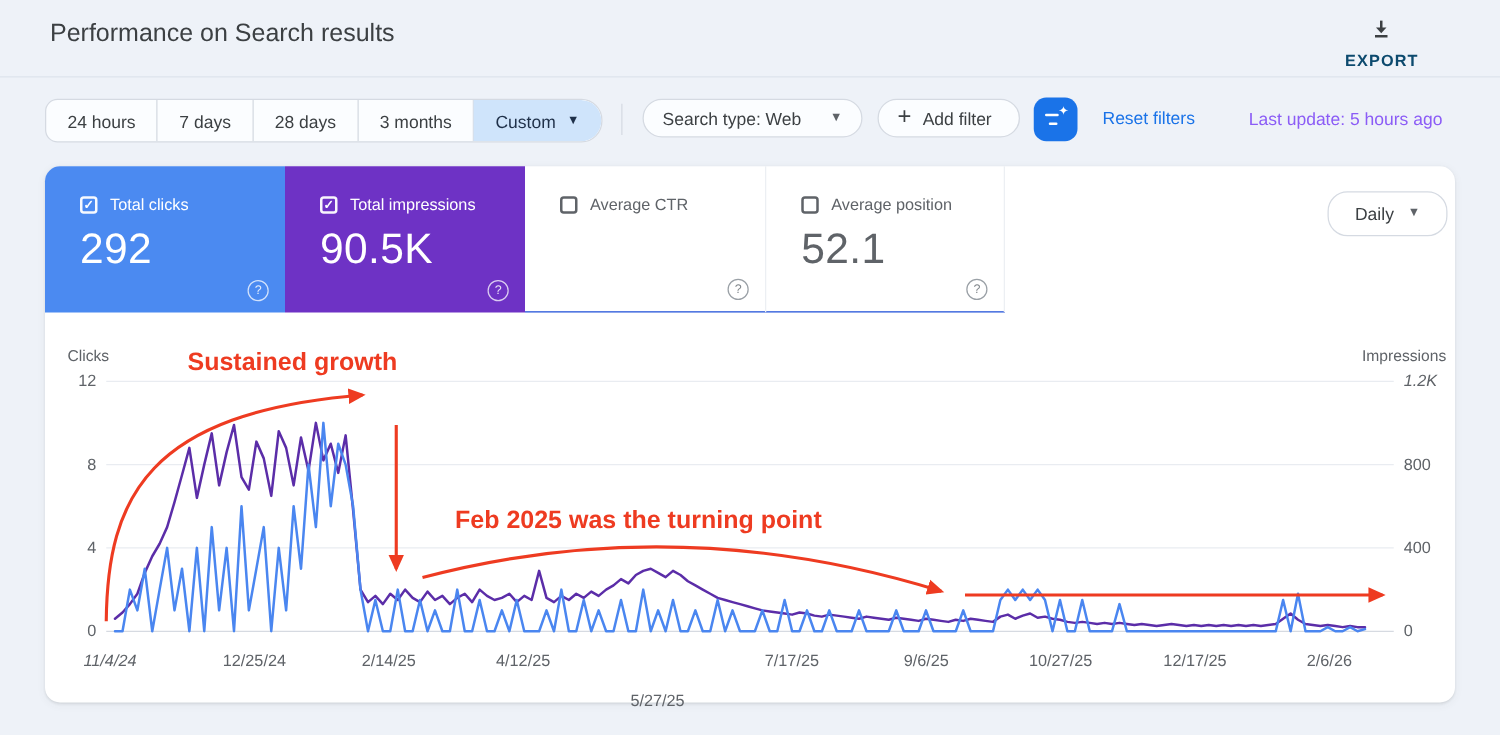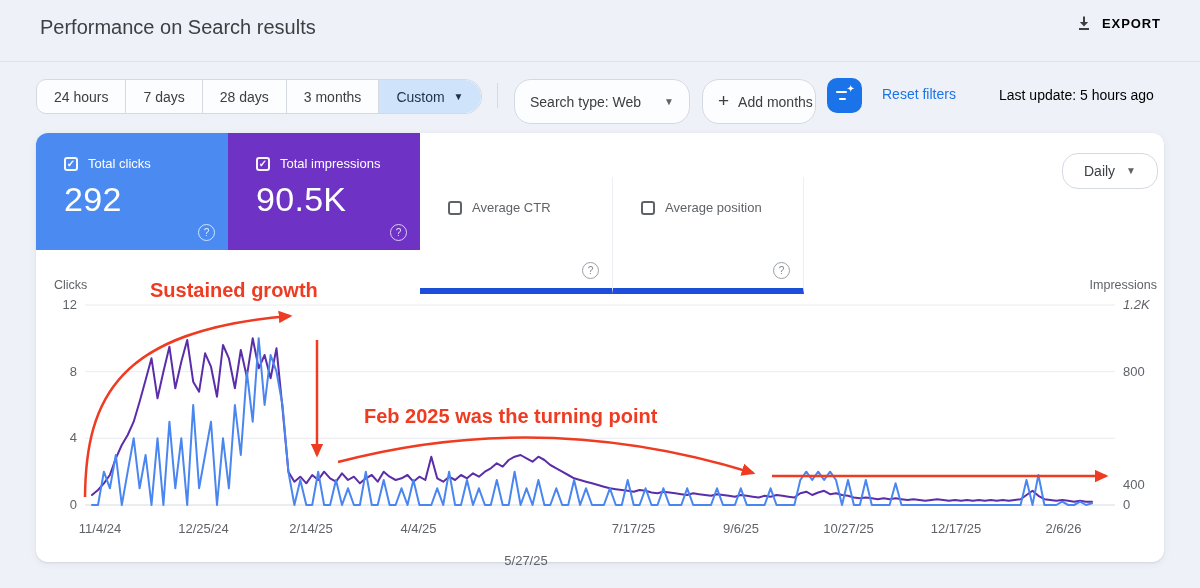--- a/index.html
+++ b/index.html
@@ -5,57 +5,57 @@
   html,body{margin:0;padding:0;}
   body{
     width:1200px;height:588px;position:relative;overflow:hidden;
     background:#eef2f8;
     font-family:"Liberation Sans",sans-serif;
     color:#202124;
   }
   
   .page-title{position:absolute;left:40px;top:16px;font-size:20px;color:#3c4043;}
   .export-btn{position:absolute;left:1076px;top:15px;display:flex;align-items:center;gap:10px;
-    color:#000000;font-size:13px;font-weight:700;letter-spacing:.9px;cursor:pointer;}
+    color:#0c4a6e;font-size:13px;font-weight:700;letter-spacing:.9px;cursor:pointer;flex-direction:column;}
   .hdr-divider{position:absolute;left:0;right:0;top:61px;height:1px;background:#dde3ec;}
 
   
   .tab-group{position:absolute;left:36px;top:79px;height:33px;display:flex;align-items:stretch;
     background:#fbfdff;border:1px solid #d5dae2;border-radius:10px 17px 17px 10px;overflow:hidden;}
   .tab{display:flex;align-items:center;padding:0 17px;font-size:14px;color:#3c4043;cursor:pointer;
     border-left:1px solid #d5dae2;white-space:nowrap;}
   .tab:first-child{border-left:none;}
   .tab.active{background:#cfe4fb;color:#1f3049;font-weight:500;gap:9px;border-radius:0 16px 16px 0;}
   .caret{font-size:10px;color:#5f6368;line-height:1;}
   .tab.active .caret{color:#1f3049;}
   .vsep{position:absolute;left:497px;top:83px;width:1px;height:25px;background:#d5dae2;}
-  .pill{position:absolute;top:79px;height:45px;box-sizing:border-box;display:flex;align-items:center;
+  .pill{position:absolute;top:79px;height:31px;box-sizing:border-box;display:flex;align-items:center;
     border:1px solid #d5dae2;border-radius:17px;background:#fbfdff;font-size:14px;color:#3c4043;
     padding:0 15px;gap:9px;cursor:pointer;white-space:nowrap;}
   .pill-search{left:514px;width:176px;justify-content:space-between;}
   .pill-add{left:702px;width:114px;}
   .plus-glyph{font-size:19px;font-weight:400;color:#3c4043;line-height:1;margin-top:-2px;}
   .ai-btn{position:absolute;left:827px;top:78px;width:35px;height:35px;border-radius:10px;
     background:#1a73e8;cursor:pointer;}
   .ai-icon{position:absolute;left:9px;top:10px;width:18px;height:16px;}
   .ai-icon .b1{position:absolute;left:0;top:3px;width:11px;height:2.4px;background:#fff;border-radius:2px;}
   .ai-icon .b2{position:absolute;left:3px;top:10px;width:7px;height:2.4px;background:#fff;border-radius:2px;}
   .ai-icon .spark{position:absolute;right:-1px;top:-5px;color:#fff;font-size:10px;}
   .reset-link{position:absolute;left:882px;top:86px;font-size:14px;font-weight:500;color:#1a73e8;cursor:pointer;}
-  .last-update{position:absolute;left:999px;top:87px;font-size:14px;color:#000000;}
+  .last-update{position:absolute;left:999px;top:87px;font-size:14px;color:#8b5cf6;}
 
   
   .main-card{position:absolute;left:36px;top:133px;width:1128px;height:429px;background:#fff;
     border-radius:12px;box-shadow:0 1px 2px rgba(60,64,67,.12),0 2px 8px rgba(60,64,67,.06);}
   .metric{position:absolute;top:0;width:192px;height:117px;box-sizing:border-box;cursor:pointer;}
   .metric .inner{padding:23px 0 0 28px;}
   .m-head{display:flex;align-items:center;gap:10px;font-size:13px;}
   .m-value{margin-top:9px;font-size:34px;letter-spacing:.3px;}
   .metric.sel{color:#fff;}
-  .metric.unsel{color:#5f6368;border-bottom:6px solid #1d4ed8;margin-top:44px;}
+  .metric.unsel{color:#5f6368;border-bottom:1px solid #1d4ed8;}
   .metric.m0{left:0;border-radius:12px 0 0 0;}
   .metric.m1{left:192px;}
   .metric.m2{left:384px;}
   .metric.m3{left:576px;border-left:1px solid #eceff3;border-right:1px solid #eceff3;}
   .cbox{width:14px;height:14px;box-sizing:border-box;border-radius:3px;display:flex;
     align-items:center;justify-content:center;flex:none;}
   .cbox.on{border:2px solid rgba(255,255,255,.95);color:#fff;font-size:10px;font-weight:700;}
   .cbox.off{border:2px solid #5f6368;}
   .help{position:absolute;right:13px;bottom:9px;width:15px;height:15px;border-radius:50%;
     font-size:10px;display:flex;align-items:center;justify-content:center;cursor:pointer;}
@@ -100,21 +100,21 @@
     <span class="caret">▼</span>
   </div>
 </div>
 <div class="vsep"></div>
 <div class="pill pill-search">
   <span>Search type: Web</span>
   <span class="caret">▼</span>
 </div>
 <div class="pill pill-add">
   <span class="plus-glyph">+</span>
-  <span>Add months</span>
+  <span>Add filter</span>
 </div>
 <div class="ai-btn">
   <span class="ai-icon">
     <span class="b1"></span>
       <span class="spark">✦</span>
       <span class="b2"></span>
   </span>
 </div>
 <div class="reset-link">Reset filters</div>
 <div class="last-update">Last update: 5 hours ago</div>
@@ -148,20 +148,21 @@
       </div>
     </div>
     <span class="help">?</span>
   </div>
   <div class="metric unsel m3">
     <div class="inner">
       <div class="m-head">
         <span class="cbox off"></span>
         <span>Average position</span>
       </div>
+      <div class="m-value">52.1</div>
     </div>
     <span class="help">?</span>
   </div>
 </div>
 
 <div class="daily-btn">
   <span>Daily</span>
   <span class="caret">▼</span>
 </div>
 
@@ -183,27 +184,27 @@
       <path d="M 85 497 C 86 398 118 330 290 316" fill="none" stroke="#ee3b21" stroke-width="2.5" marker-end="url(#arw)"></path>
       <path d="M 317 340 L 317 455" fill="none" stroke="#ee3b21" stroke-width="2.5" marker-end="url(#arw)"></path>
       <path d="M 338 462 Q 543 408 753 473" fill="none" stroke="#ee3b21" stroke-width="2.5" marker-end="url(#arw)"></path>
       <path d="M 772 476 L 1106 476" fill="none" stroke="#ee3b21" stroke-width="2.5" marker-end="url(#arw)"></path>
     </svg>
 <div class="clab" style="left: 37px; top: 497px; width: 40px; text-align: right;">0</div>
     <div class="clab" style="left: 37px; top: 430.333px; width: 40px; text-align: right;">4</div>
     <div class="clab" style="left: 37px; top: 363.667px; width: 40px; text-align: right;">8</div>
     <div class="clab" style="left: 37px; top: 297px; width: 40px; text-align: right;">12</div>
     <div class="clab" style="left: 1123px; top: 497px;">0</div>
-    <div class="clab" style="left: 1123px; top: 430.333px; margin-top: 47px;">400</div>
+    <div class="clab" style="left: 1123px; top: 430.333px;">400</div>
     <div class="clab" style="left: 1123px; top: 363.667px;">800</div>
     <div class="clab" style="left: 1123px; top: 297px; font-style: italic;">1.2K</div>
-    <div class="clab" style="left: 100px; top: 521px; transform: translateX(-50%);">11/4/24</div>
+    <div class="clab" style="left: 88px; top: 521px; transform: translateX(-50%); font-style: italic;">11/4/24</div>
     <div class="clab" style="left: 203.5px; top: 521px; transform: translateX(-50%);">12/25/24</div>
     <div class="clab" style="left: 311px; top: 521px; transform: translateX(-50%);">2/14/25</div>
-    <div class="clab" style="left: 418.5px; top: 521px; transform: translateX(-50%);">4/4/25</div>
+    <div class="clab" style="left: 418.5px; top: 521px; transform: translateX(-50%);">4/12/25</div>
     <div class="clab" style="left: 526px; top: 505px; transform: translateX(-50%); margin-top: 48px;">5/27/25</div>
     <div class="clab" style="left: 633.5px; top: 521px; transform: translateX(-50%);">7/17/25</div>
     <div class="clab" style="left: 741px; top: 521px; transform: translateX(-50%);">9/6/25</div>
     <div class="clab" style="left: 848.5px; top: 521px; transform: translateX(-50%);">10/27/25</div>
     <div class="clab" style="left: 956px; top: 521px; transform: translateX(-50%);">12/17/25</div>
     <div class="clab" style="left: 1063.5px; top: 521px; transform: translateX(-50%);">2/6/26</div>
     <div class="ann" style="left: 150px; top: 279px; color: rgb(238, 59, 33);">Sustained growth</div>
     <div class="ann" style="left: 364px; top: 405px; color: rgb(238, 59, 33);">Feb 2025 was the turning point</div>
   </div>
 

